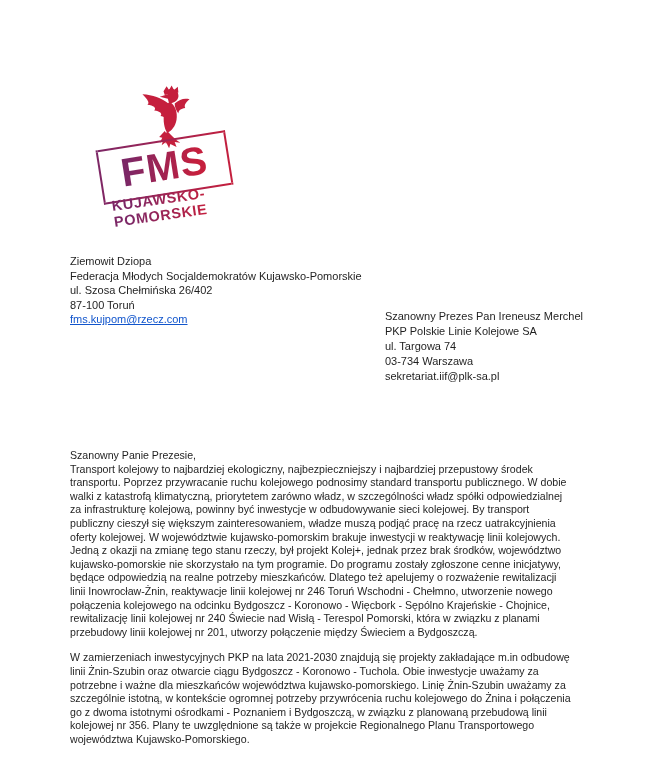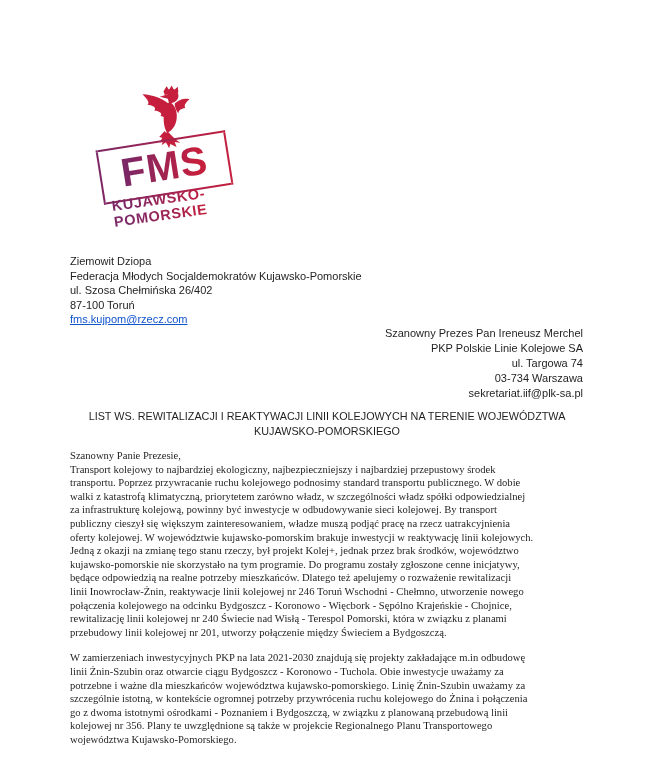--- a/index.html
+++ b/index.html
@@ -47,32 +47,32 @@
   
   .sender{
     position:absolute;left:70px;top:254px;
     font-size:11px;line-height:14.6px;white-space:pre-line;
   }
   .sender .email{
     display:inline-block;margin-top:0;
     color:var(--link-blue);text-decoration:underline;cursor:pointer;
   }
   .recipient{
-    position:absolute;right:71px;top:326px;
-    font-size:11px;line-height:15px;text-align:right;white-space:pre-line;
+    position:absolute;right:71px;top:309px;
+    font-size:11px;line-height:15px;white-space:pre-line;
   }
   
   .title{
     position:absolute;left:0;right:0;top:409px;
     text-align:center;font-size:10.8px;line-height:14.5px;white-space:pre-line;
   }
   
   .letter-body{
     position:absolute;left:70px;top:449px;width:548px;
-    font-size:10.6px;line-height:13.6px;font-family:Liberation Serif, serif;
+    font-size:10.6px;line-height:13.6px;
   }
   .letter-body .para{white-space:pre-line;}
   .letter-body .para2{margin-top:12px;}
 </style>
 </head>
 <body>
 
 <div class="page">
 
   <div class="logo">
@@ -108,22 +108,20 @@
 ul. Szosa Chełmińska 26/402
 87-100 Toruń</span>
 <a class="email">fms.kujpom@rzecz.com</a></div>
 
   <div class="recipient">Szanowny Prezes Pan Ireneusz Merchel
 PKP Polskie Linie Kolejowe SA
 ul. Targowa 74
 03-734 Warszawa
 sekretariat.iif@plk-sa.pl</div>
 
-  <div class="title">LIST WS. REWITALIZACJI I REAKTYWACJI LINII KOLEJOWYCH NA TERENIE WOJEWÓDZTWA
-KUJAWSKO-POMORSKIEGO</div>
 
   <div class="letter-body">
     <div class="salutation">Szanowny Panie Prezesie,</div>
     <div class="para para1">Transport kolejowy to najbardziej ekologiczny, najbezpieczniejszy i najbardziej przepustowy środek
 transportu. Poprzez przywracanie ruchu kolejowego podnosimy standard transportu publicznego. W dobie
 walki z katastrofą klimatyczną, priorytetem zarówno władz, w szczególności władz spółki odpowiedzialnej
 za infrastrukturę kolejową, powinny być inwestycje w odbudowywanie sieci kolejowej. By transport
 publiczny cieszył się większym zainteresowaniem, władze muszą podjąć pracę na rzecz uatrakcyjnienia
 oferty kolejowej. W województwie kujawsko-pomorskim brakuje inwestycji w reaktywację linii kolejowych.
 Jedną z okazji na zmianę tego stanu rzeczy, był projekt Kolej+, jednak przez brak środków, województwo

